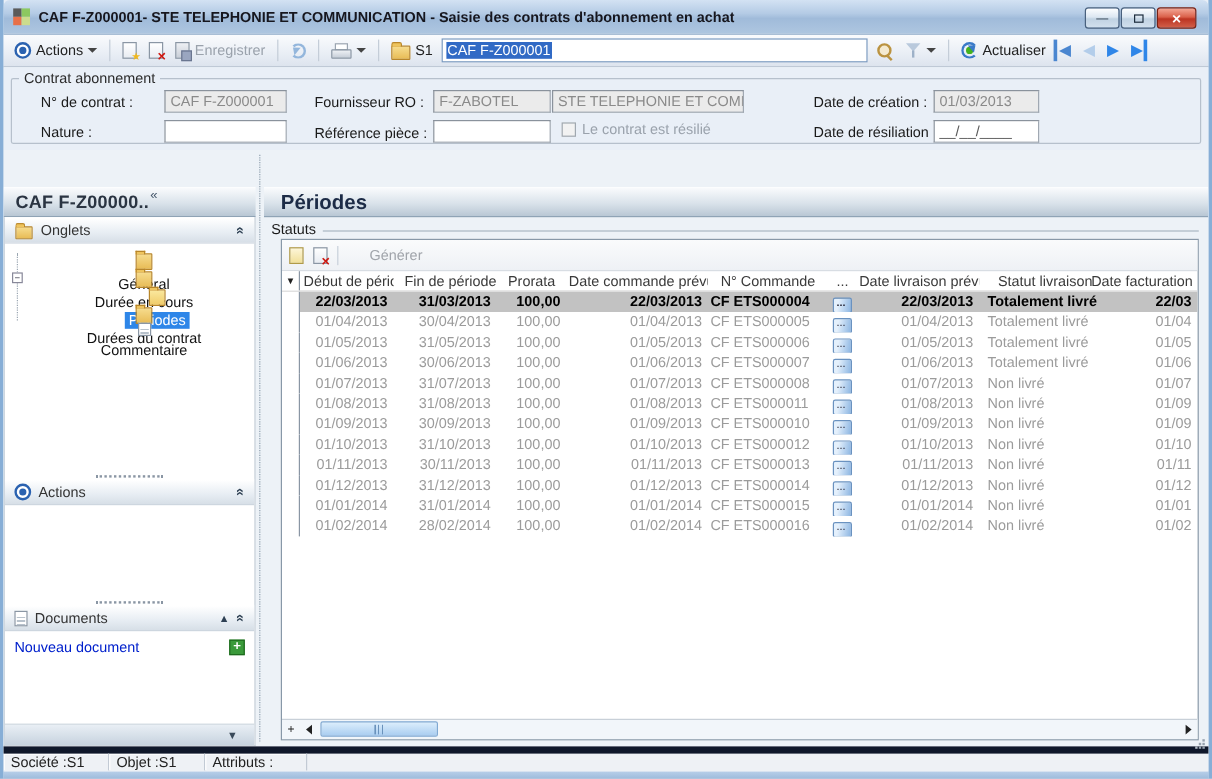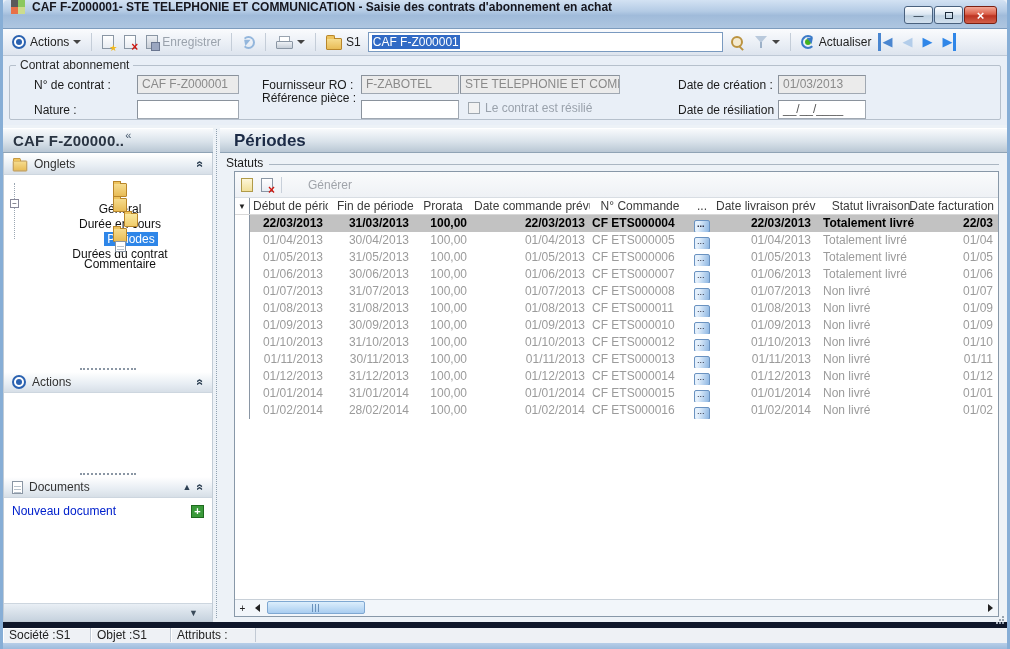--- a/index.html
+++ b/index.html
@@ -1,21 +1,21 @@
 <!DOCTYPE html>
 <html><head>
 <meta charset="utf-8">
 <style>
   * { box-sizing: border-box; margin: 0; padding: 0; }
   html,body { width:1010px; height:649px; font-family:"Liberation Sans","DejaVu Sans",sans-serif; font-size:12px; color:#1a1a1a; }
   .window{ width:1010px; height:649px; display:flex; flex-direction:column; background:#e9eff7;
            border-left:3px solid #87aed6; border-right:3px solid #87aed6; outline:1px solid #5a7ca0; }
 
   
-  .titlebar{ height:29px; flex:0 0 29px; display:flex; padding:0 8px;
+  .titlebar{ height:29px; flex:0 0 29px; display:flex; align-items:center; padding:0 8px;
     background:linear-gradient(180deg,#d3e2f3 0%,#b4cbe5 40%,#a0bbda 55%,#aec6e0 100%);
     border-bottom:1px solid #7d9cbe; border-radius:5px 5px 0 0; position:relative; }
   .app-icon{ width:14px; height:14px; display:grid; grid-template-columns:7px 7px; grid-template-rows:7px 7px; margin-right:7px; }
   .app-icon i:nth-child(1){background:#5a5a5a}.app-icon i:nth-child(2){background:#8cc860}
   .app-icon i:nth-child(3){background:#e87048}.app-icon i:nth-child(4){background:#ccdc8e}
   .title-text{ font-weight:bold; font-size:12px; color:#16161e; white-space:nowrap; overflow:hidden; }
   .win-controls{ position:absolute; top:6px; right:10px; display:flex; gap:1px; }
   .wbtn{ width:29px; height:18px; border:1px solid #49617e; border-radius:3px; display:flex; align-items:center; justify-content:center;
     background:linear-gradient(#fdfeff,#dce7f2 45%,#c0d2e2 55%,#d2e0ee); font-size:10px; color:#1c2c3c; cursor:default; }
   .wbtn.close{ width:33px; background:linear-gradient(#f4a896,#da604a 45%,#bc3422 55%,#d2604a); border-color:#7a2012; color:#fff; font-size:13px; font-weight:bold; }
@@ -66,21 +66,21 @@
   legend{ margin-left:6px; padding:0 4px; color:#2a2a2a; }
   .fl{ position:absolute; white-space:nowrap; color:#1a1a1a; }
   .fin{ position:absolute; height:19px; border:1px solid #a0a8b2; border-top-color:#8a929c; border-left-color:#8a929c; background:#fff; padding:1px 4px; color:#8a8a8a; white-space:nowrap; overflow:hidden; }
   .fin.gray{ background:#ebebeb; }
   .chk{ position:absolute; display:flex; align-items:center; gap:5px; color:#9aa2ac; }
   .chk .box{ width:12px; height:12px; border:1px solid #a0a8b0; background:#f2f2f2; }
 
   
   .content{ flex:1 1 auto; display:flex; background:#edf2f7; overflow:hidden; }
   .band{ height:25px; flex:0 0 25px; display:flex; align-items:center;
-    background:linear-gradient(#f8fafc,#d9e2ea 55%,#b9c7d4); border-bottom:1px solid #8fa3b5; border-top:1px solid #fff; }
+    background:linear-gradient(#f8fafc,#d9e2ea 55%,#b9c7d4); border-bottom:1px solid #8fa3b5; border-top:1px solid #fff;margin-top:28px; }
 
   .sidebar{ width:210px; flex:0 0 210px; display:flex; flex-direction:column; padding-top:3px; }
   .sb-band{ padding:0 6px 0 10px; }
   .sb-band .sbtitle{ font-weight:bold; font-size:15px; color:#2a3442; letter-spacing:0.2px; white-space:nowrap; }
   .sb-band .collapse{ font-size:11px; color:#44566a; margin-left:1px; align-self:flex-start; }
   .sb-panel{ flex:1; background:#fff; border:1px solid #c2ccd6; border-top:none; display:flex; flex-direction:column; overflow:hidden; }
   .sec-head{ height:22px; flex:0 0 22px; display:flex; align-items:center; gap:6px; padding:0 8px;
     background:linear-gradient(#ffffff,#e7edf3 60%,#d7dfe7); border-bottom:1px solid #cdd6df; border-top:1px solid #fff; }
   .sec-head .lab{ flex:1; color:#333; }
   .chev2{ display:inline-block; transform:rotate(90deg); font-weight:bold; color:#2e4053; font-size:12px; }
@@ -240,21 +240,21 @@
     <fieldset>
       <legend>Contrat abonnement</legend>
       <span class="fl" style="left:24px;top:6px">N° de contrat :</span>
       <span class="fin gray" style="left:127px;top:3px;width:102px">CAF F-Z000001</span>
       <span class="fl" style="left:24px;top:31px">Nature :</span>
       <span class="fin" style="left:127px;top:28px;width:102px"></span>
 
       <span class="fl" style="left:252px;top:6px">Fournisseur RO :</span>
       <span class="fin gray" style="left:351px;top:3px;width:98px">F-ZABOTEL</span>
       <span class="fin gray" style="left:450px;top:3px;width:160px">STE TELEPHONIE ET COMMU</span>
-      <span class="fl" style="left:252px;top:19px">Référence pièce :</span>
+      <span class="fl" style="left:252px;top:32px">Référence pièce :</span>
       <span class="fin" style="left:351px;top:28px;width:98px"></span>
       <span class="chk" style="left:458px;top:29px">
         <span class="box"></span>
         <span>Le contrat  est résilié</span>
       </span>
 
       <span class="fl" style="left:668px;top:6px">Date de création :</span>
       <span class="fin gray" style="left:768px;top:3px;width:88px">01/03/2013</span>
       <span class="fl" style="left:668px;top:31px">Date de résiliation :</span>
       <span class="fin" style="left:768px;top:28px;width:88px;color:#555">__/__/____</span>

